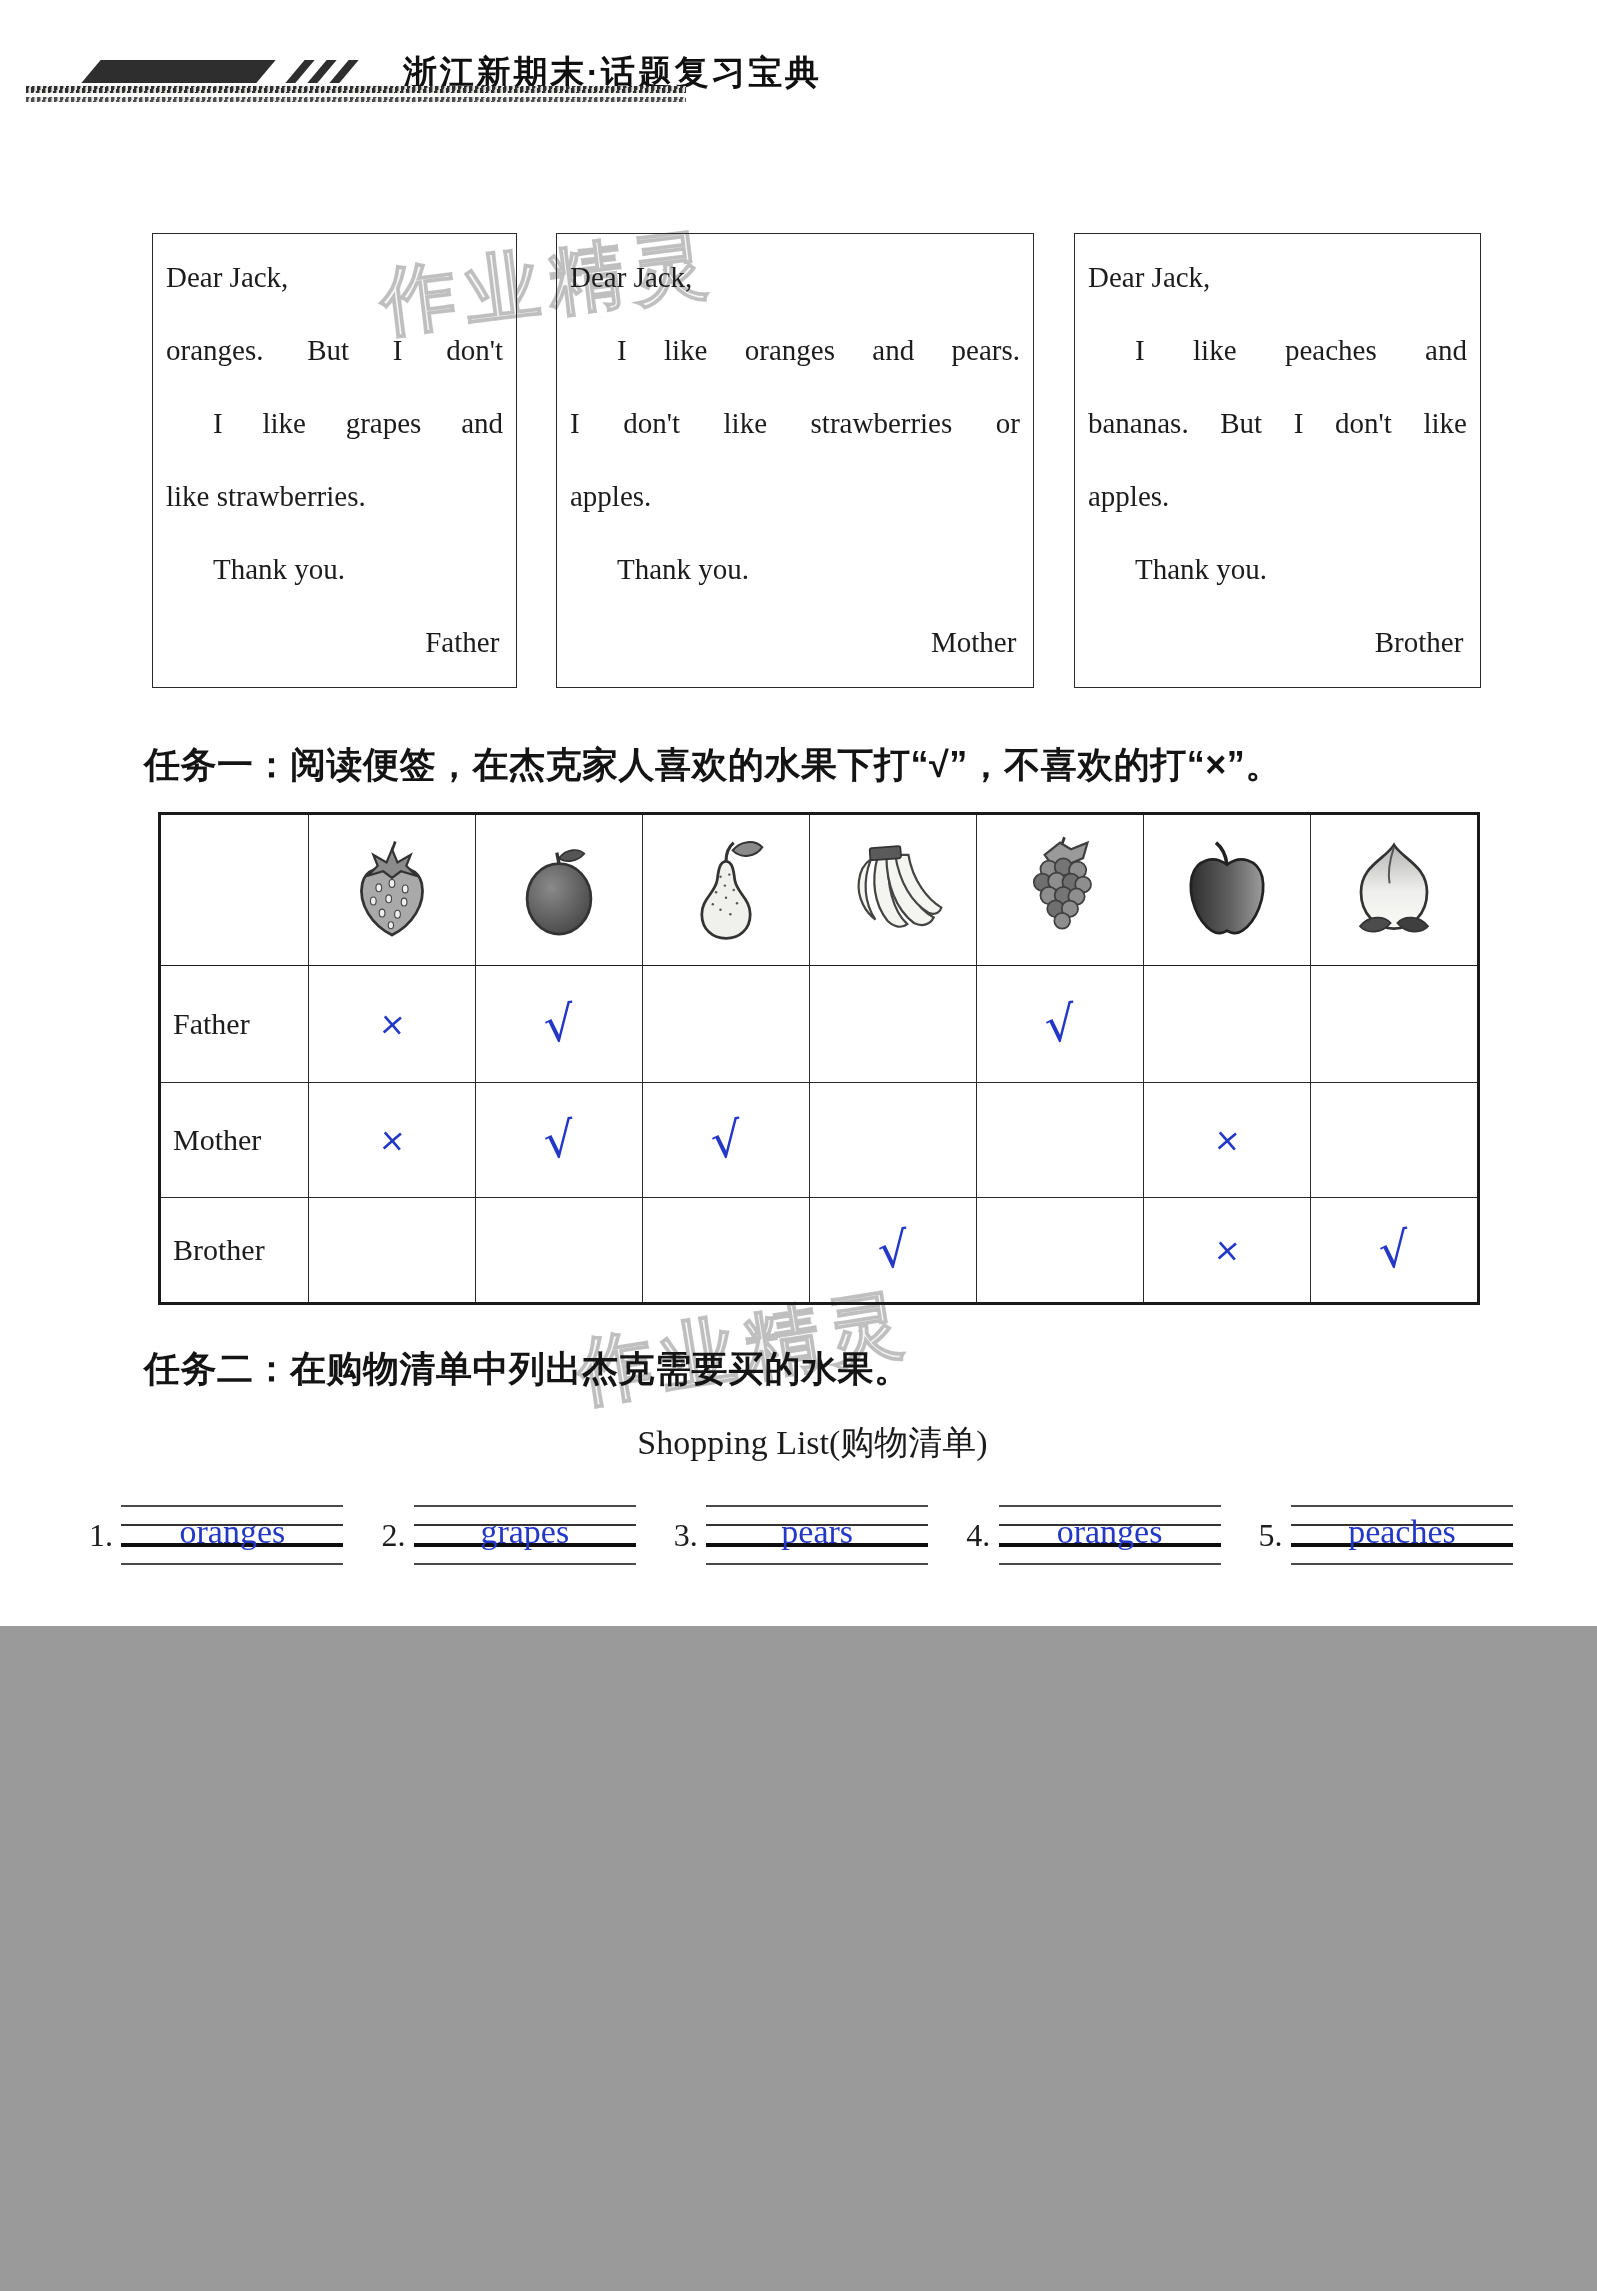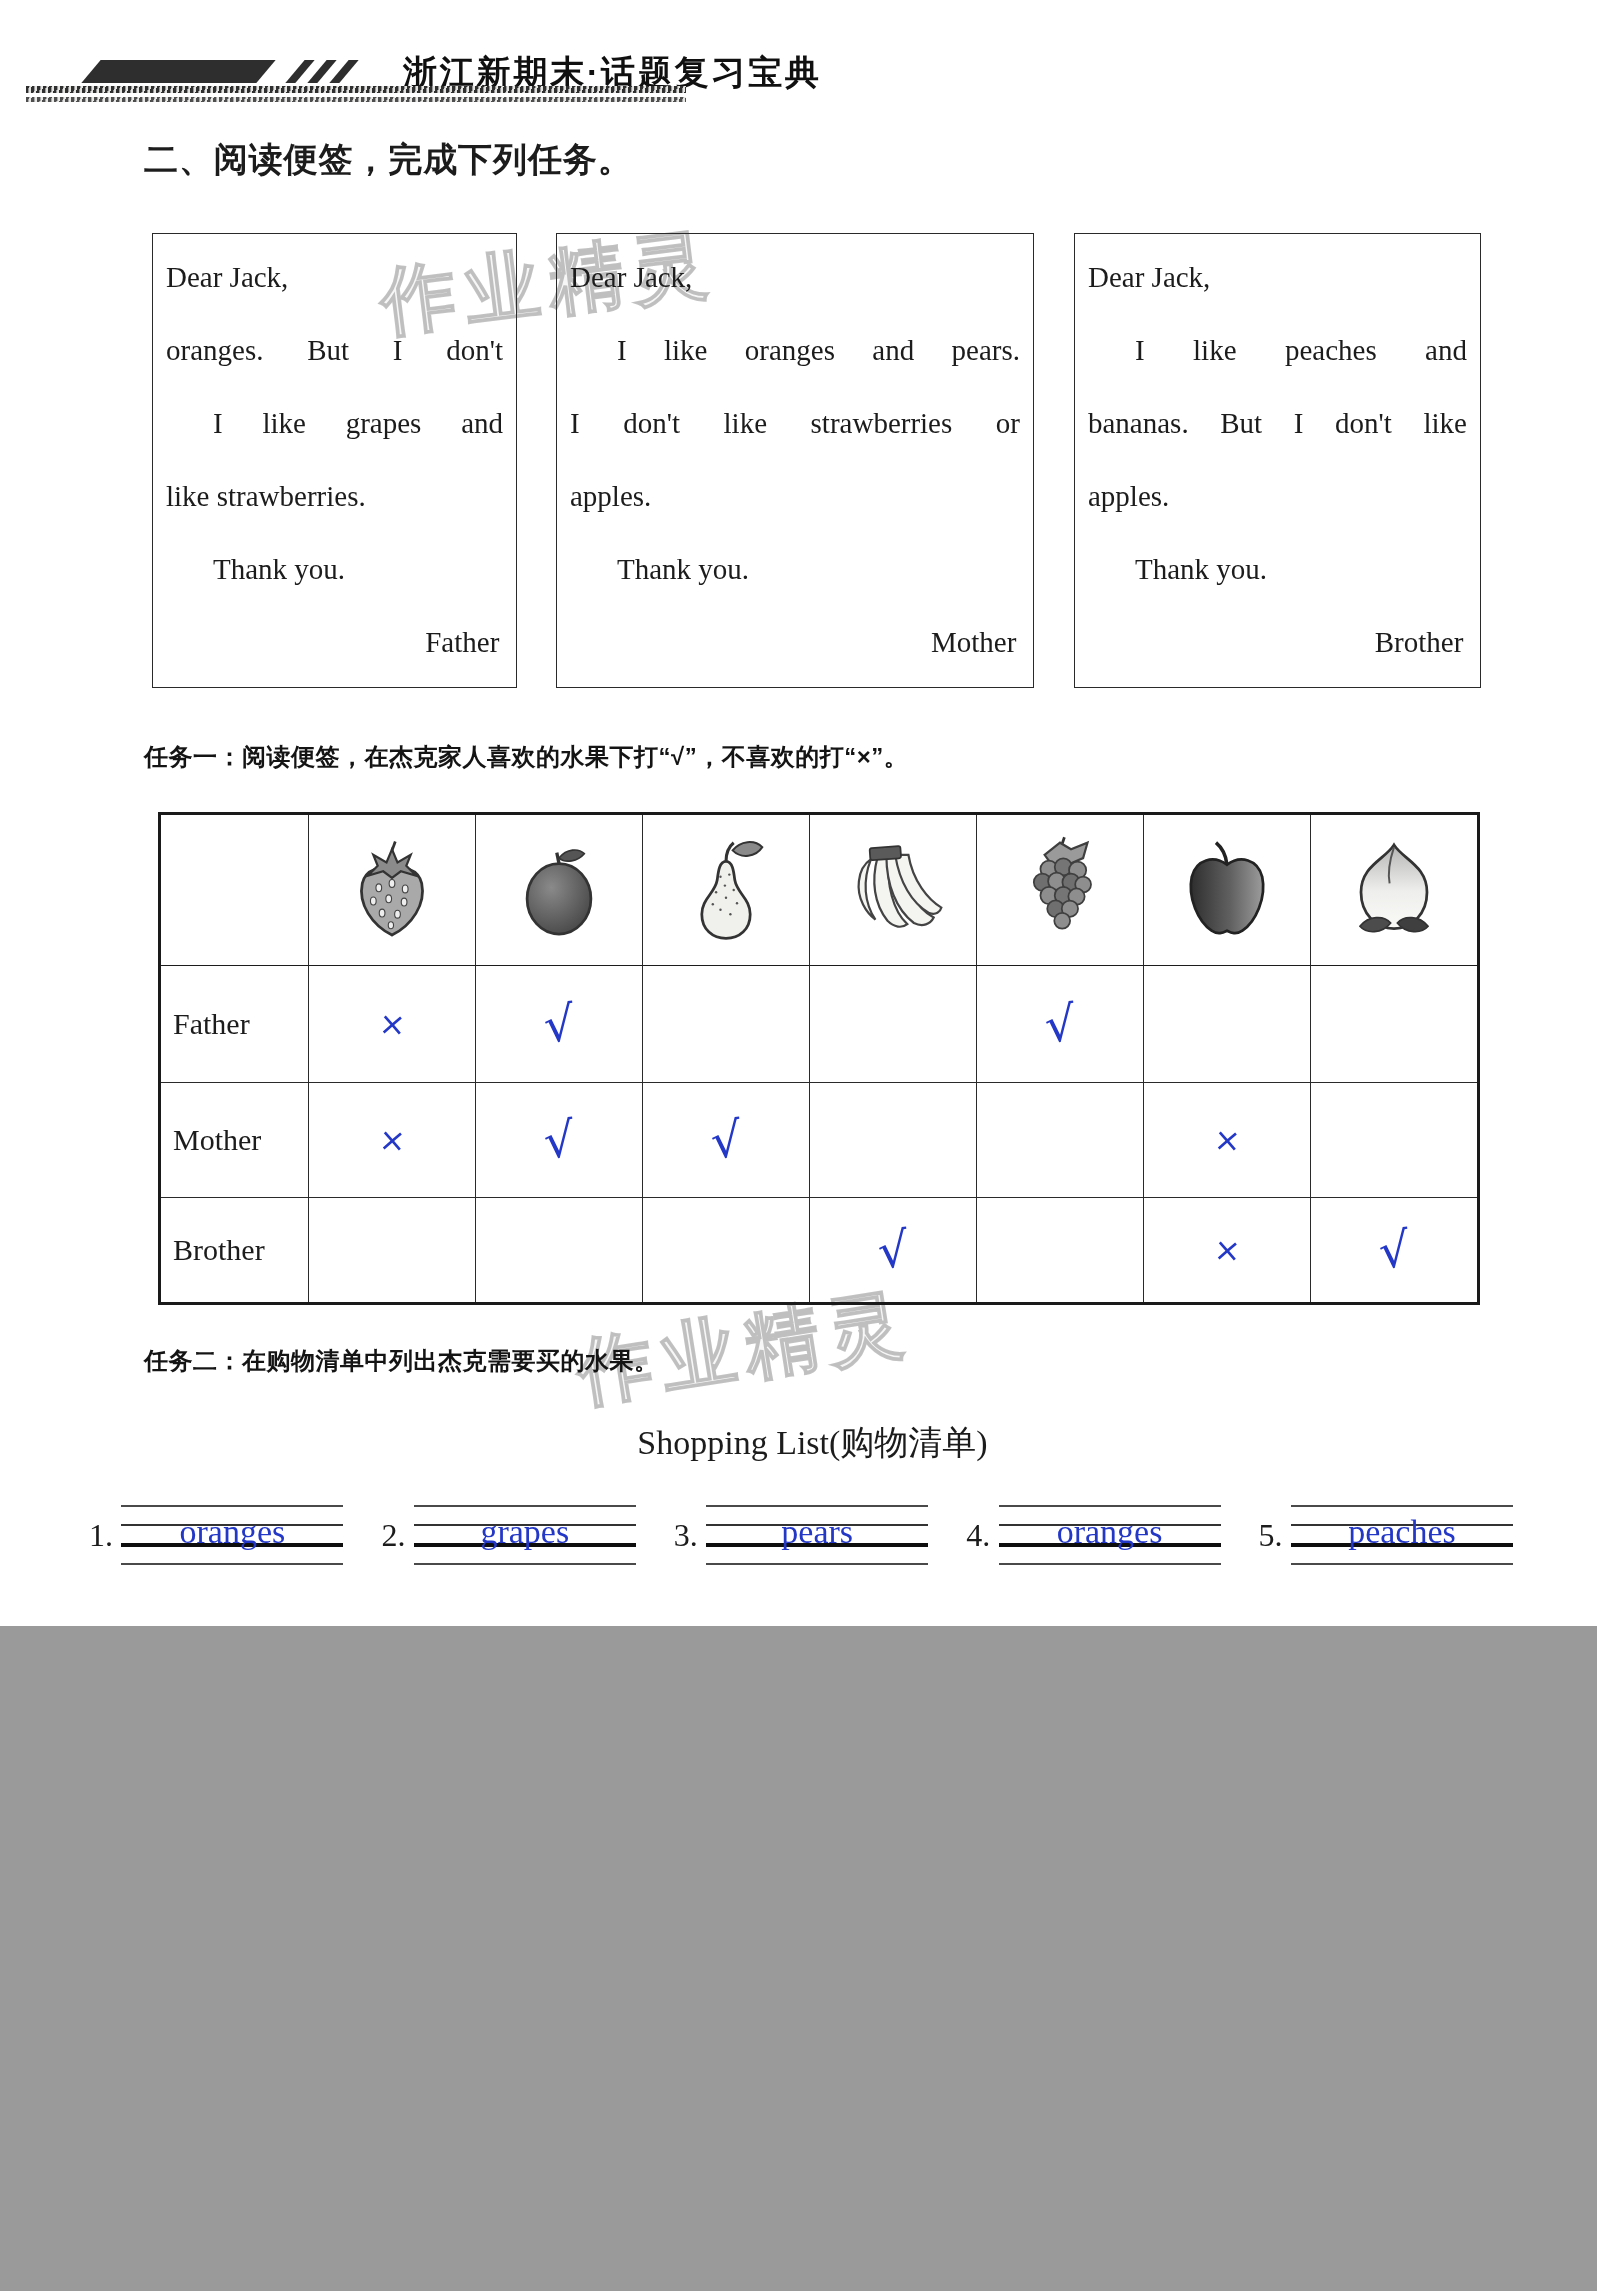--- a/index.html
+++ b/index.html
@@ -22,21 +22,21 @@
   
   .note-card{position:absolute;top:233px;height:455px;border:1.9px solid #2a2a2a;box-sizing:border-box;padding:9.3px 13px 3.7px 13px;}
   #note-0{left:152px;width:365px;}
   #note-1{left:556px;width:478px;}
   #note-2{left:1074px;width:407px;}
   .note-line{height:73px;line-height:69px;font-size:29px;white-space:nowrap;}
   .note-line.s-justify,.note-line.s-indent-justify{text-align:justify;text-align-last:justify;white-space:normal;}
   .note-line.s-indent,.note-line.s-indent-justify{padding-left:47px;}
   .note-line.s-right{text-align:right;padding-right:3.7px;}
   
-  .task-line{position:absolute;left:144px;font-family:"Liberation Sans",sans-serif;font-weight:600;font-size:24px;letter-spacing:0.5px;color:#141414;white-space:nowrap;}
+  .task-line{position:absolute;left:144px;font-family:"Liberation Sans",sans-serif;font-weight:600;font-size:36px;letter-spacing:0.5px;color:#141414;white-space:nowrap;}
   #task1{top:741px;}
   #task2{top:1345px;}
   
   #fruit-grid{position:absolute;left:158px;top:812px;display:grid;
     grid-template-columns:148px 167px 167px 167px 167px 167px 167px 166px;
     grid-template-rows:151px 117px 115px 104px;
     border:3.7px solid #1a1a1a;}
   .cell{border-right:1.9px solid #2a2a2a;border-bottom:1.9px solid #2a2a2a;display:flex;align-items:center;justify-content:center;box-sizing:border-box;}
   .cell.last-col{border-right:none;}
   .cell.bottom-row{border-bottom:none;}
@@ -77,21 +77,20 @@
     <div class="hdr-slash s2"></div>
     <div class="hdr-slash s3"></div>
     <div class="hdr-title">浙江新期末·话题复习宝典</div>
     <div class="hdr-rule r1"></div>
     <div class="hdr-rule r2"></div>
   </div>
 
   <div class="wm" id="wm1">作业精灵</div>
   <div class="wm" id="wm2">作业精灵</div>
 
-  <div class="sec-heading">二、阅读便签，完成下列任务。</div>
 
   <div class="note-card" id="note-0">
       <div class="note-line s-left">Dear Jack,</div>
       <div class="note-line s-justify">oranges. But I don't</div>
       <div class="note-line s-indent-justify">I like grapes and</div>
       <div class="note-line s-left">like strawberries.</div>
       <div class="note-line s-indent">Thank you.</div>
       <div class="note-line s-right">Father</div>
     </div>
   <div class="note-card" id="note-1">

